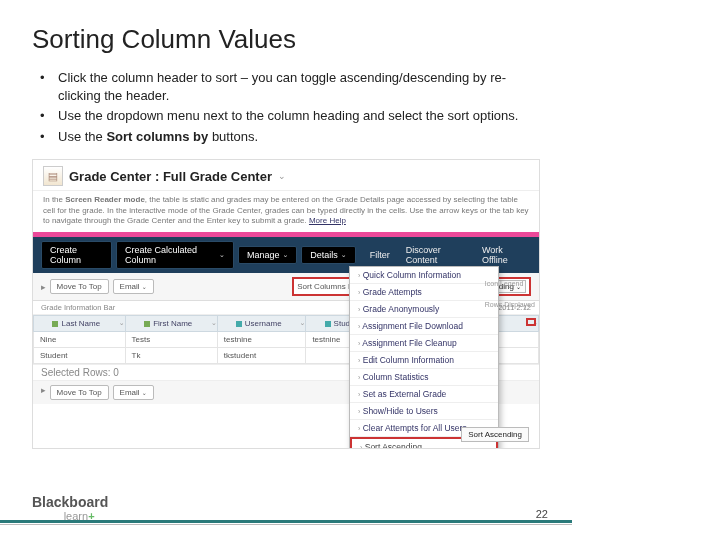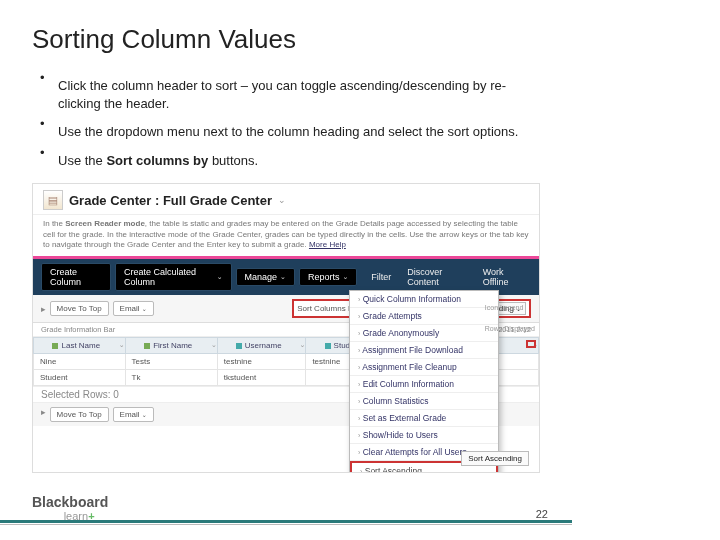--- a/index.html
+++ b/index.html
@@ -2,29 +2,29 @@
 <html><head>
 <meta charset="utf-8">
 <style>
   * { box-sizing: border-box; margin: 0; padding: 0; }
   html, body { width: 720px; height: 540px; font-family: Arial, Helvetica, sans-serif; background: #fff; color: #222; }
   .slide { position: relative; width: 572px; height: 540px; padding: 24px 32px 0 32px; }
   .title { font-size: 26px; font-weight: 400; margin-bottom: 14px; }
   .bullets { font-size: 13px; line-height: 1.35; margin-left: 8px; }
   .bullets li { list-style: none; display: flex; margin-bottom: 3px; }
   .bullets .dot { width: 18px; flex: 0 0 18px; }
-  .bullets .txt { flex: 1; margin-top: 8px; }
+  .bullets .txt { flex: 1; }
   .bullets b { font-weight: 700; }
 
   .shot { margin-top: 14px; border: 1px solid #ddd; background: #fff; width: 100%; height: 290px; position: relative; overflow: hidden; font-size: 9px; }
   .gc-head { display: flex; align-items: center; gap: 6px; padding: 6px 10px 4px; border-bottom: 1px solid #eee; }
   .gc-icon { width: 20px; height: 20px; border: 1px solid #ccc; background: linear-gradient(#fff,#f2e6d0); display:flex;align-items:center;justify-content:center;font-size:11px;color:#a87; }
   .gc-title { font-size: 13px; font-weight: 700; color: #222; }
   .gc-chev { font-size: 9px; color: #999; }
-  .gc-desc { padding: 4px 10px 6px; font-size: 8px; color: #777; line-height: 1.3; border-bottom: 3px solid #ec4899; }
+  .gc-desc { padding: 4px 10px 6px; font-size: 8px; color: #777; line-height: 1.3; border-bottom: 5px solid #ec4899; }
   .gc-desc .more { color: #336; text-decoration: underline; }
   .gc-toolbar { display: flex; align-items: center; gap: 4px; padding: 4px 8px; background: #1f3f5c; }
   .tb-btn { background: #000000; color: #fff; font-size: 9px; padding: 3px 8px; border: 1px solid #2a4a66; border-radius: 2px; display:flex;align-items:center;gap:3px; }
   .tb-chev { font-size: 7px; opacity: .8; }
   .tb-spacer { flex: 1; }
   .tb-link { color: #eee; font-size: 9px; padding: 2px 6px; }
   .gc-sub { display: flex; align-items: center; padding: 4px 8px; background: #f6f6f6; border-bottom: 1px solid #ddd; gap: 4px; }
   .sub-left { display:flex; gap:4px; align-items:center; }
   .sub-btn { background: #fff; border: 1px solid #bbb; border-radius: 2px; font-size: 8px; padding: 2px 6px; color:#555; display:flex;align-items:center;gap:2px; }
   .sub-spacer { flex:1; }
@@ -97,21 +97,21 @@
         </div>
       <div class="tb-btn">
           <span>Create Calculated Column</span>
           <span class="tb-chev">⌄</span>
         </div>
       <div class="tb-btn">
           <span>Manage</span>
           <span class="tb-chev">⌄</span>
         </div>
       <div class="tb-btn">
-          <span>Reports</span>
+          <span>Details</span>
           <span class="tb-chev">⌄</span>
         </div>
       <div class="tb-spacer"></div>
       <div class="tb-link">Filter</div>
       <div class="tb-link">Discover Content</div>
       <div class="tb-link">Work Offline</div>
     </div>
     <div class="gc-sub">
       <div class="sub-left">
         <span style="font-size:9px;color:#888;">▸</span>

